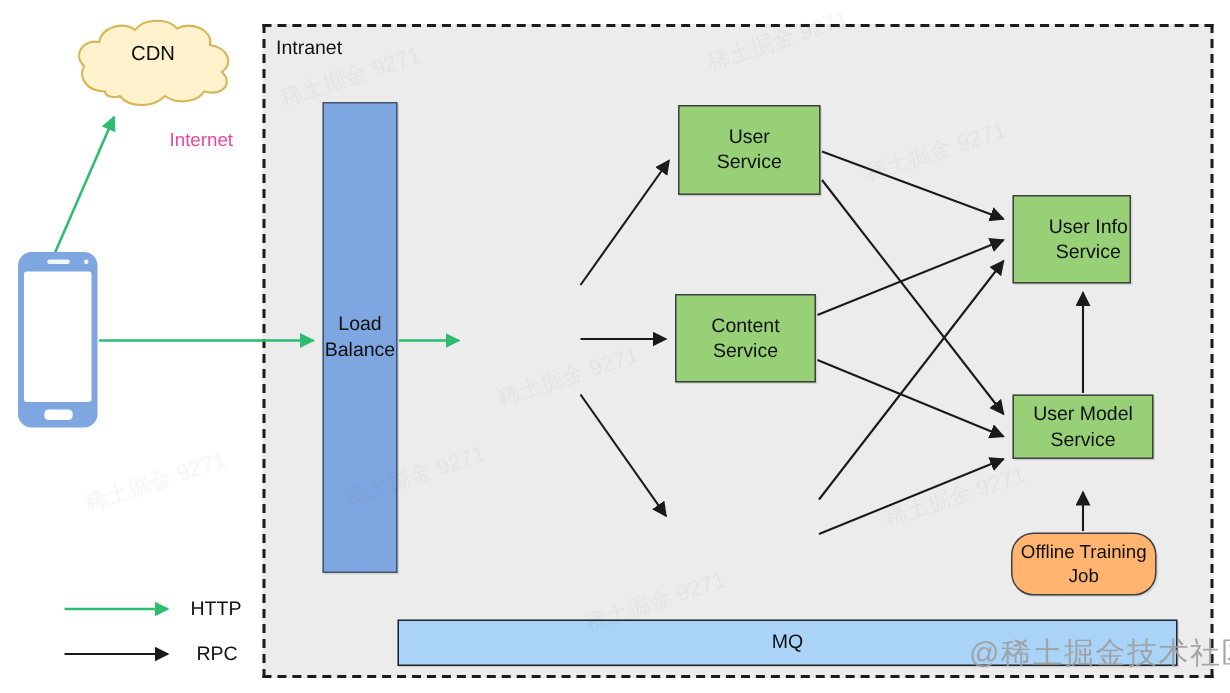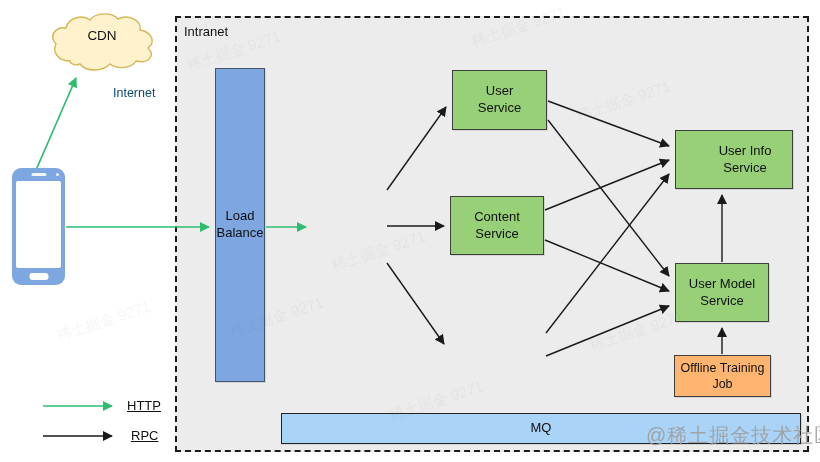--- a/index.html
+++ b/index.html
@@ -21,54 +21,54 @@
   .mk-g{fill:var(--http-arrow,#2ebd70);}
   .mk-b{fill:var(--rpc-arrow,#1a1a1a);}
   .cloud-shape{fill:var(--cloud-fill,#fff2cc);stroke:var(--cloud-stroke,#d6b656);stroke-width:1.4;}
   .node{
     position:absolute;display:flex;align-items:center;justify-content:center;
     text-align:center;font-size:13px;color:#101010;line-height:1.3;
     border:1.5px solid var(--node-border,#3f3f3f);box-sizing:border-box;
     z-index:3;box-shadow:1px 1px 0 rgba(0,0,0,.10);
   }
   .green{background:var(--green-node,#97d077);}
-  .orange{background:var(--orange-node,#ffb570);}
+  .orange{background:var(--orange-node,#ffb570);border-radius:15px;}
   .blue{background:var(--blue-node,#7ea6e0);border-color:var(--blue-node-border,#44546a);}
-  .mqbar{background:var(--mq-bar,#a9d3f7);border-color:#222;margin-left:16px;}
+  .mqbar{background:var(--mq-bar,#a9d3f7);border-color:#222;}
   .n-lb{left:215px;top:68px;width:50px;height:314px;}
   .n-lb span{width:48px;}
   .n-api{left:312px;top:159px;width:74px;height:134px;}
   .n-api span{width:62px;}
   .n-user{left:452px;top:70px;width:95px;height:60px;}
   .n-user span{width:56px;}
   .n-content{left:450px;top:196px;width:94px;height:59px;}
   .n-content span{width:62px;}
   .n-friend{left:449px;top:323px;width:96px;height:58px;}
   .n-friend span{width:58px;}
-  .n-uinfo{left:675px;top:130px;width:118px;height:59px;padding-left:22px;}
+  .n-uinfo{left:675px;top:130px;width:79px;height:59px;padding-left:22px;}
   .n-uinfo span{width:70px;}
-  .n-umodel{left:675px;top:263px;width:94px;height:59px;}
+  .n-umodel{left:675px;top:263px;width:94px;height:43px;}
   .n-umodel span{width:82px;}
   .n-offline{left:674px;top:355px;width:97px;height:42px;font-size:12.5px;}
   .n-offline span{width:86px;}
   .n-mq{left:265px;top:413px;width:520px;height:31px;}
   .cdn-label{
     position:absolute;left:70px;top:28px;width:64px;text-align:center;
     font-size:13.5px;color:#111;z-index:3;
   }
-  .internet-label{position:absolute;left:113px;top:86px;font-size:12.5px;color:#0c4a6e;z-index:3;}
+  .internet-label{position:absolute;left:113px;top:86px;font-size:12.5px;color:#ec4899;z-index:3;}
   .phone{
     position:absolute;left:12px;top:168px;width:53px;height:117px;
     background:var(--phone-blue,#7ea6e0);border-radius:9px;z-index:3;
   }
   .phone-screen{position:absolute;left:4px;right:4px;top:13px;bottom:17px;background:#fff;border-radius:2px;}
   .phone-speaker{position:absolute;left:50%;transform:translateX(-50%);top:5px;width:15px;height:3px;background:rgba(255,255,255,.9);border-radius:2px;}
   .phone-camera{position:absolute;right:6px;top:5px;width:3px;height:3px;background:rgba(255,255,255,.9);border-radius:50%;}
   .phone-home{position:absolute;left:50%;transform:translateX(-50%);bottom:5px;width:19px;height:7px;background:#fff;border-radius:3px;}
-  .legend-label{position:absolute;font-size:13px;color:#111;z-index:3;text-decoration:underline;}
+  .legend-label{position:absolute;font-size:13px;color:#111;z-index:3;}
   .lg-http{left:127px;top:398px;}
   .lg-rpc{left:131px;top:428px;text-align:right;}
   .wm-badge{
     position:absolute;left:646px;top:422px;font-size:20px;color:var(--watermark,#9e9e9e);
     z-index:6;letter-spacing:1px;opacity:.9;white-space:nowrap;
   }
   .wm-tile{
     position:absolute;font-size:15px;color:#555;opacity:.055;z-index:5;
     transform:rotate(-18deg);white-space:nowrap;pointer-events:none;
   }

